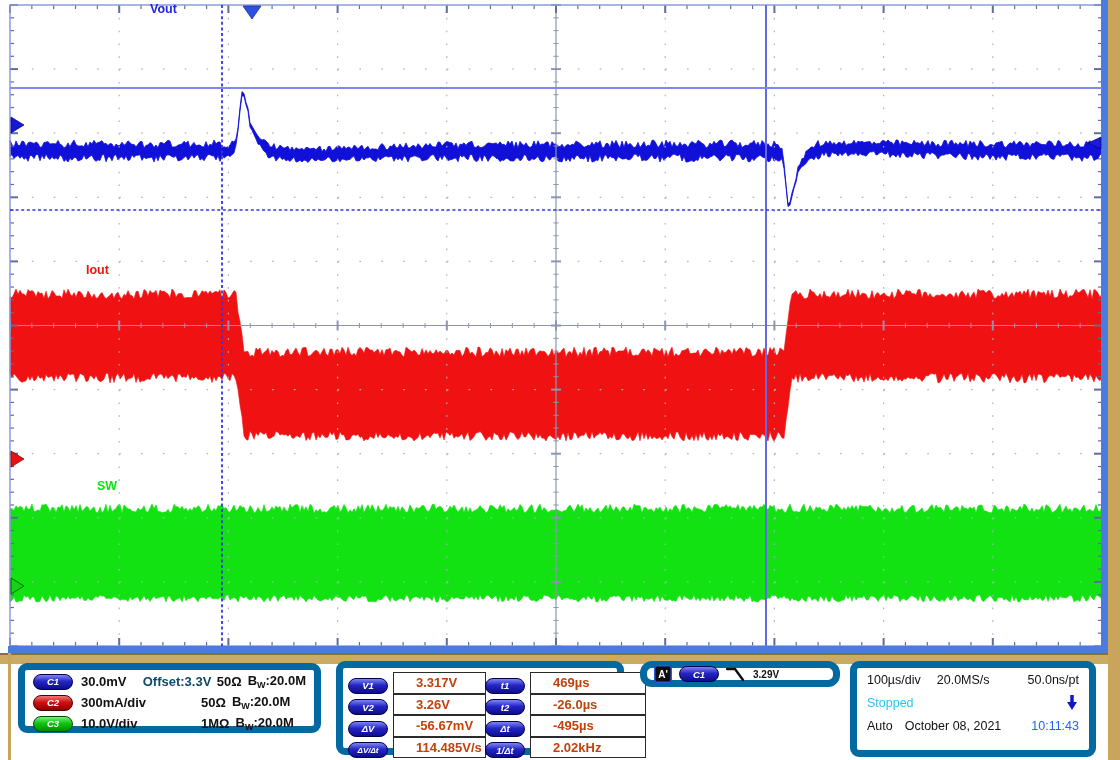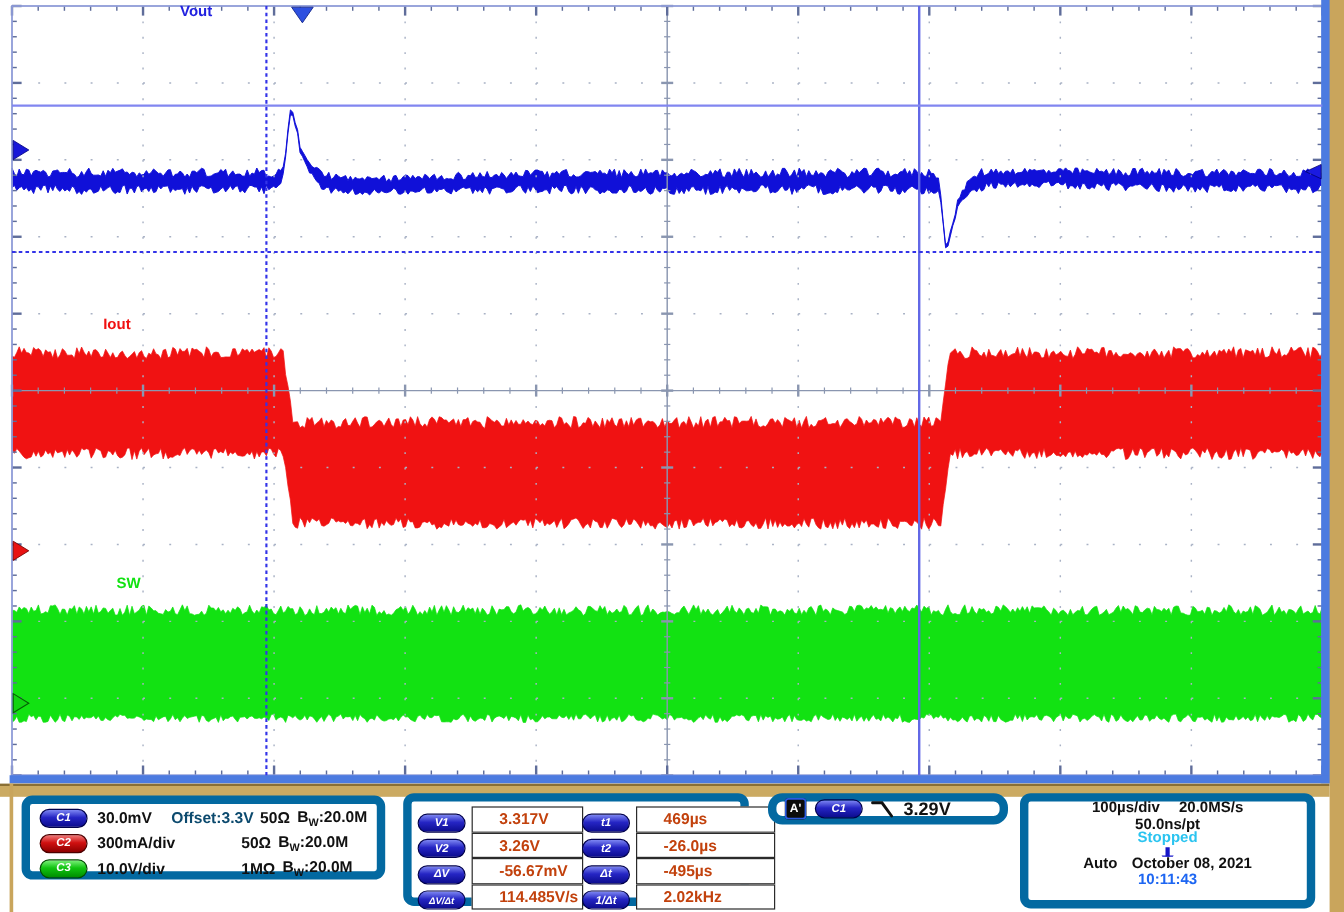--- a/index.html
+++ b/index.html
@@ -32,23 +32,23 @@
   .mcol.left{left:5px;} .mcol.right{left:142px;}
   .mrow{display:flex;align-items:flex-end;height:21.5px;}
   .mval{box-sizing:border-box;border:1.5px solid #2b2b2b;background:#fff;height:21.5px;
         display:flex;align-items:center;padding-left:22px;font-size:13px;font-weight:bold;color:#c2410c;
         margin-top:-1.5px;}
   .mcol.left .mval{width:93px;margin-left:5px;}
   .mcol.right .mval{width:116px;margin-left:5px;}
   .trig-badge{width:18px;height:18px;background:#0c0c0c;border-radius:3px;color:#fff;
         font-size:10px;font-weight:bold;display:flex;align-items:center;justify-content:center;
         box-shadow:inset 0 0 0 1.5px #2a5ae0;flex:none;}
-  .trig-level{font-size:15px;font-weight:bold;color:#111;}
-  .tb-row{display:flex;justify-content:center;align-items:center;height:23px;padding:0 10px;
-          font-size:12.5px;font-weight:bold;color:#111;flex-direction:column;}
+  .trig-level{font-size:10px;font-weight:bold;color:#111;}
+  .tb-row{display:flex;justify-content:space-between;align-items:center;height:23px;padding:0 10px;
+          font-size:12.5px;font-weight:normal;color:#111;}
   .tb-left{display:flex;gap:16px;}
   .stopped{color:#2bc4f0;}
   .clock{color:#1d66f2;}
 </style>
 </head>
 <body>
 
 <div id="stage">
 
   <svg id="scope-svg" width="1120" height="653">

